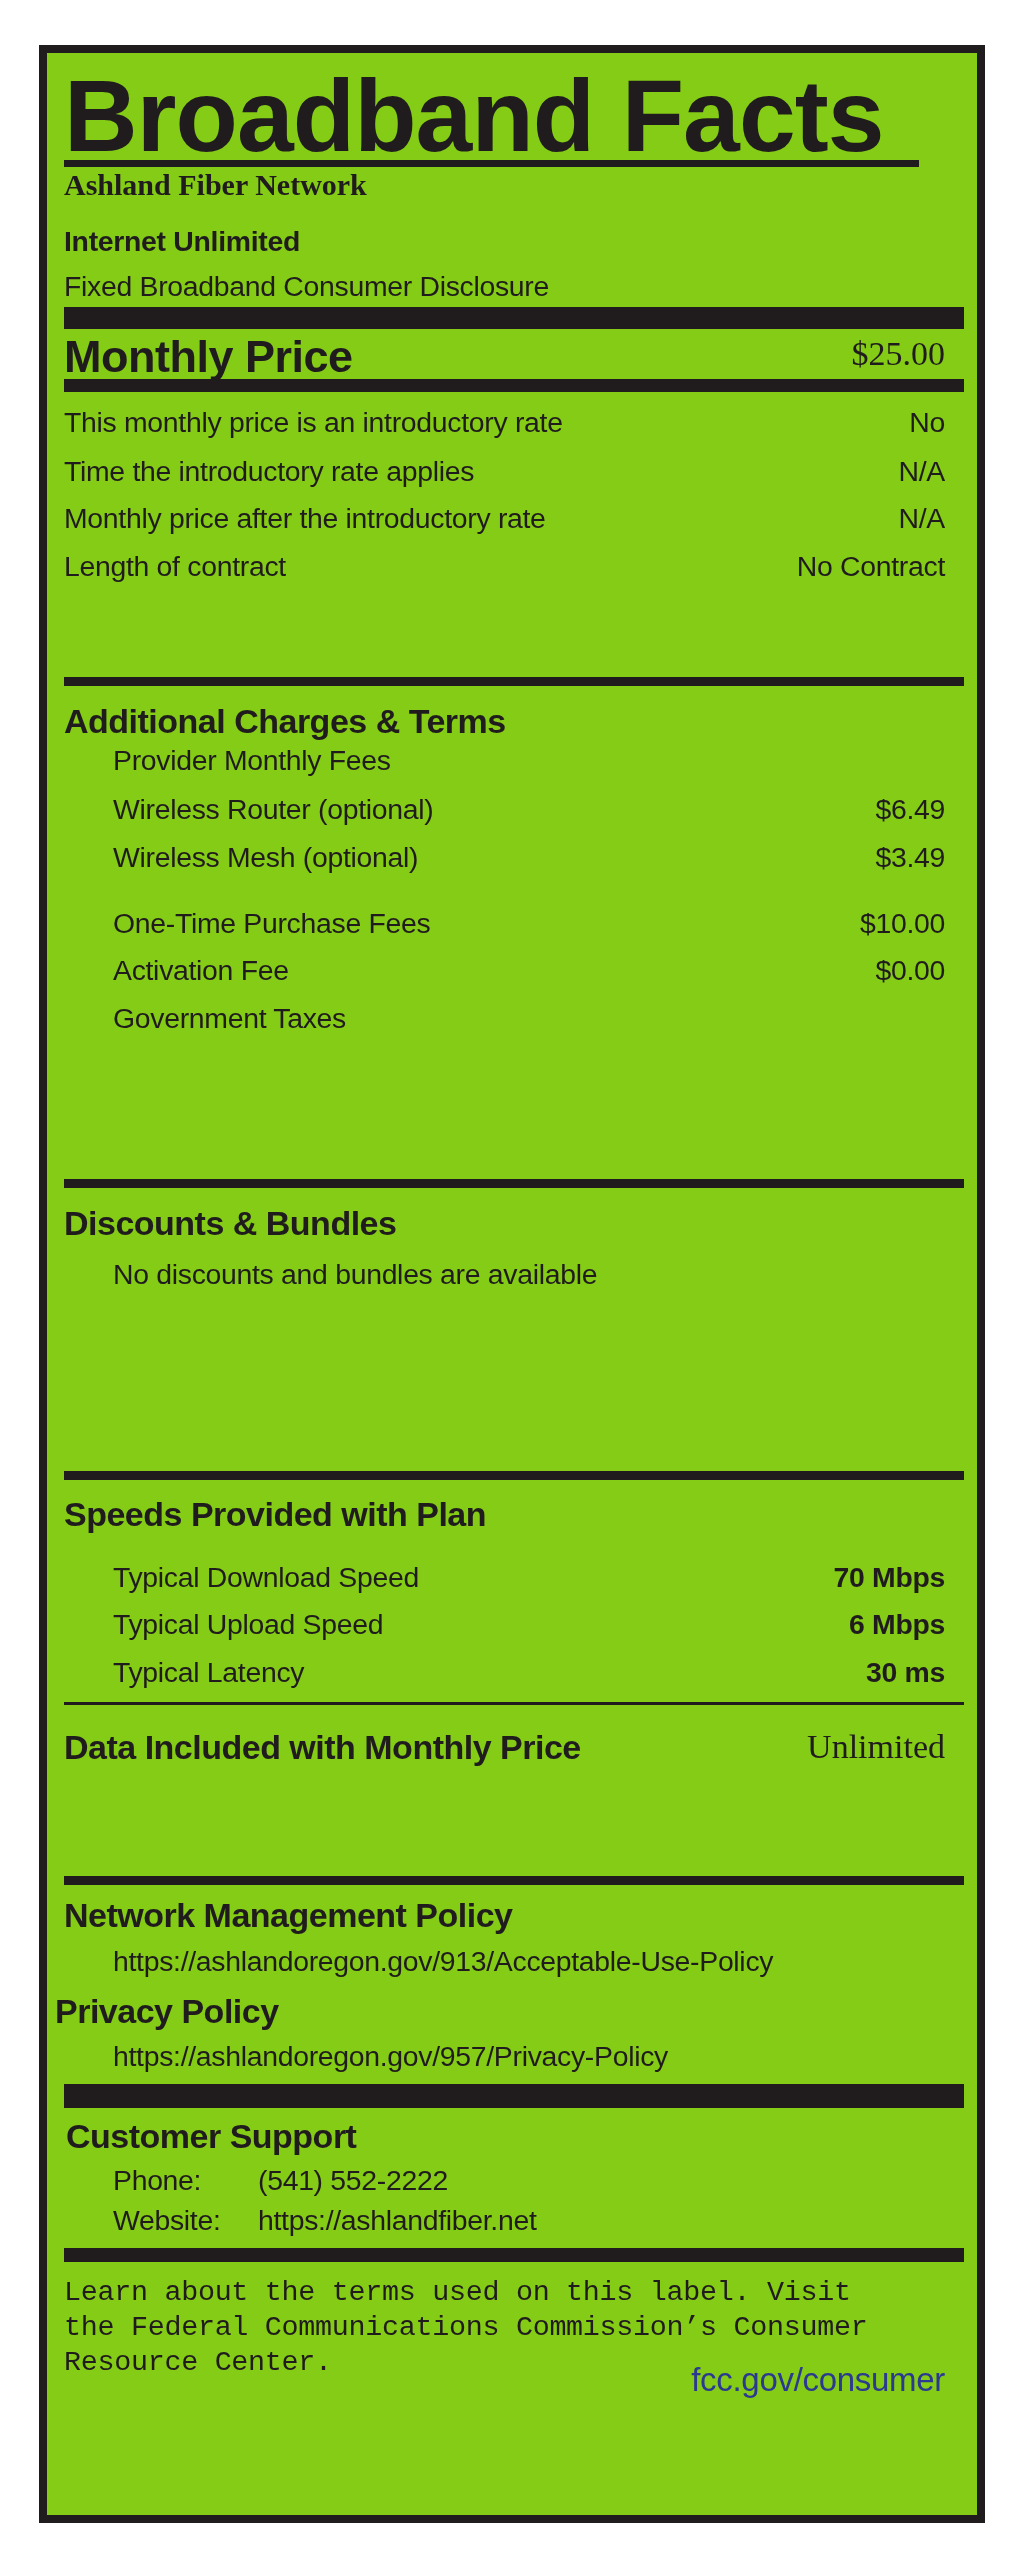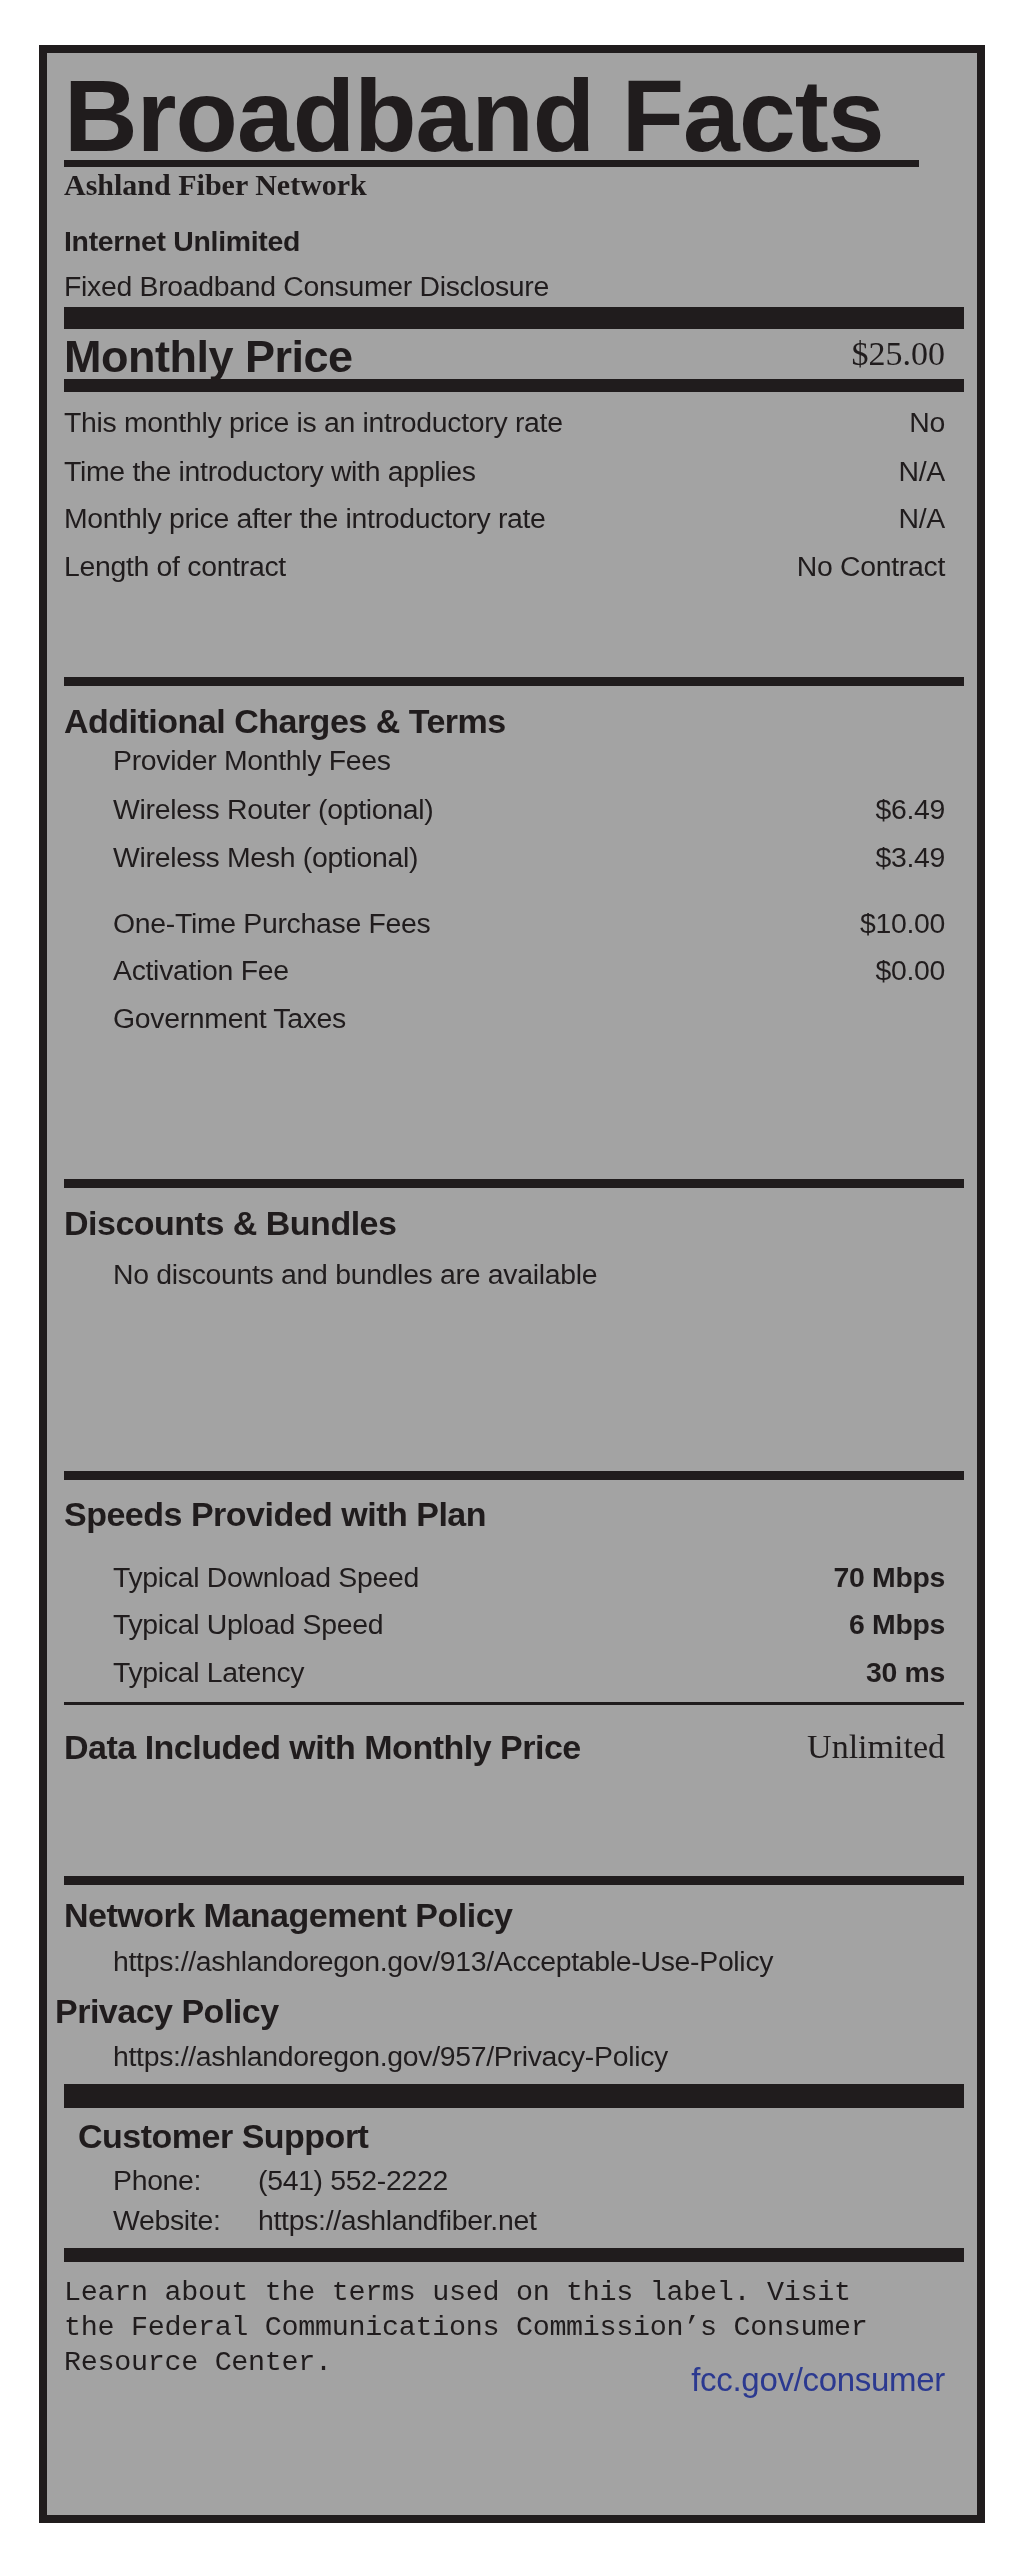--- a/index.html
+++ b/index.html
@@ -15,21 +15,21 @@
     color: #201c1d;
     -webkit-font-smoothing: antialiased;
   }
   .label-box {
     position: absolute;
     left: 39px;
     top: 45px;
     width: 930px;
     height: 2462px;
     border: 8.5px solid #201c1d;
-    background: #a3a3a3;
+    background: #84cc16;
   }
   .abs { position: absolute; }
 
   .title {
     left: 17px;
     top: 12.3px;
     font-size: 102px;
     font-weight: bold;
     line-height: 1;
     letter-spacing: -0.9px;
@@ -195,21 +195,21 @@
 
   <div class="abs h1-section">Monthly Price</div>
   <div class="abs price-serif" style="top:284px;">$25.00</div>
   <div class="abs bar" style="top:326px;height:13.3px;"></div>
 
   <div class="abs row" style="top:353px;">
     <span>This monthly price is an introductory rate</span>
     <span class="val">No</span>
   </div>
   <div class="abs row" style="top:402px;">
-    <span>Time the introductory with applies</span>
+    <span>Time the introductory rate applies</span>
     <span class="val">N/A</span>
   </div>
   <div class="abs row" style="top:449px;">
     <span>Monthly price after the introductory rate</span>
     <span class="val">N/A</span>
   </div>
   <div class="abs row" style="top:497px;">
     <span>Length of contract</span>
     <span class="val">No Contract</span>
   </div>
@@ -271,21 +271,21 @@
 
   <div class="abs bar" style="top:1823px;height:8.5px;"></div>
 
   <div class="abs h2" style="left:17px;top:1844px;">Network Management Policy</div>
   <div class="abs url" style="top:1892px;">https://ashlandoregon.gov/913/Acceptable-Use-Policy</div>
   <div class="abs h2" style="left:8px;top:1940px;">Privacy Policy</div>
   <div class="abs url" style="top:1987px;">https://ashlandoregon.gov/957/Privacy-Policy</div>
 
   <div class="abs bar" style="top:2031px;height:24px;"></div>
 
-  <div class="abs h2" style="left:31px;top:2065px;">Customer Support</div>
+  <div class="abs h2" style="left:19px;top:2065px;">Customer Support</div>
   <div class="abs contact-line" style="top:2111px;">
     <span class="clabel">Phone:</span><span>(541) 552-2222</span>
   </div>
   <div class="abs contact-line" style="top:2151px;">
     <span class="clabel">Website:</span><span>https://ashlandfiber.net</span>
   </div>
 
   <div class="abs bar" style="top:2195px;height:14.2px;"></div>
 
   <div class="abs footer-note">Learn about the terms used on this label. Visit the Federal Communications Commission’s Consumer Resource Center.</div>

